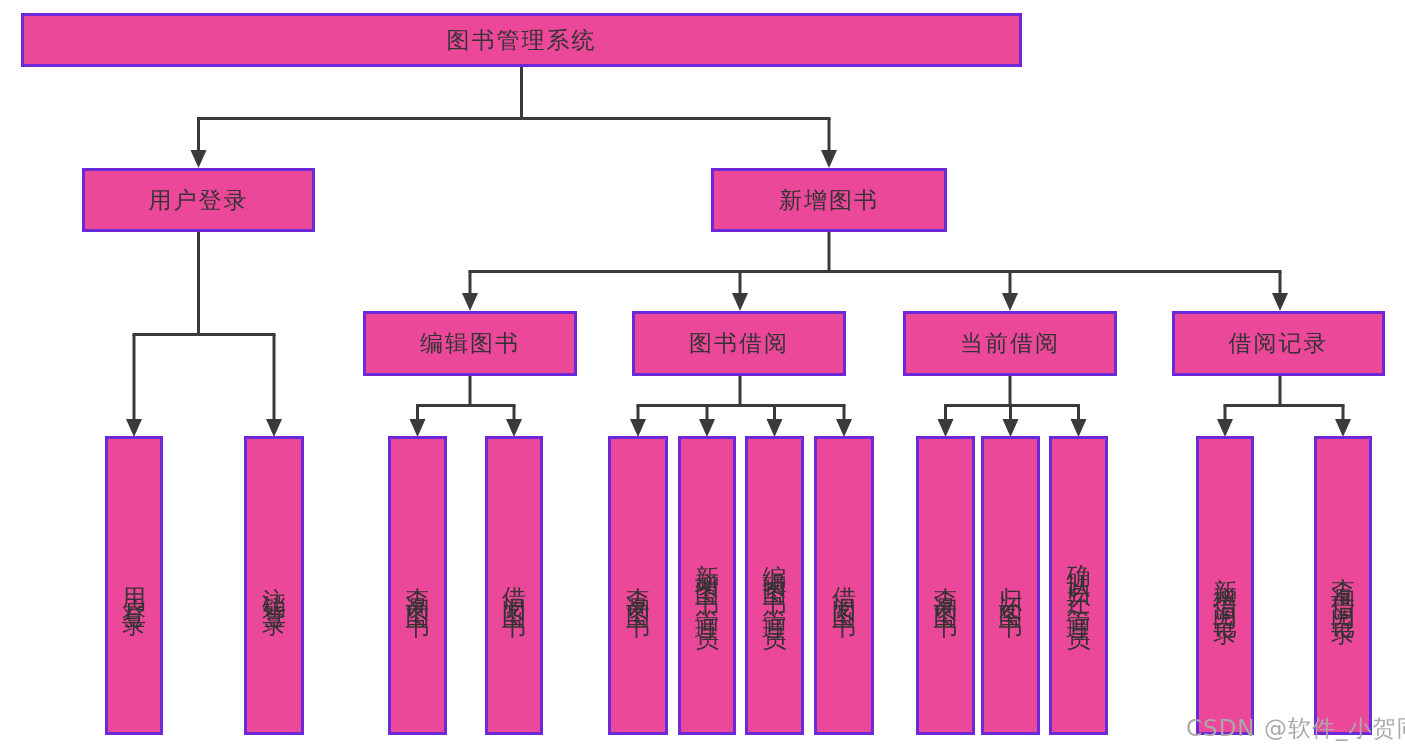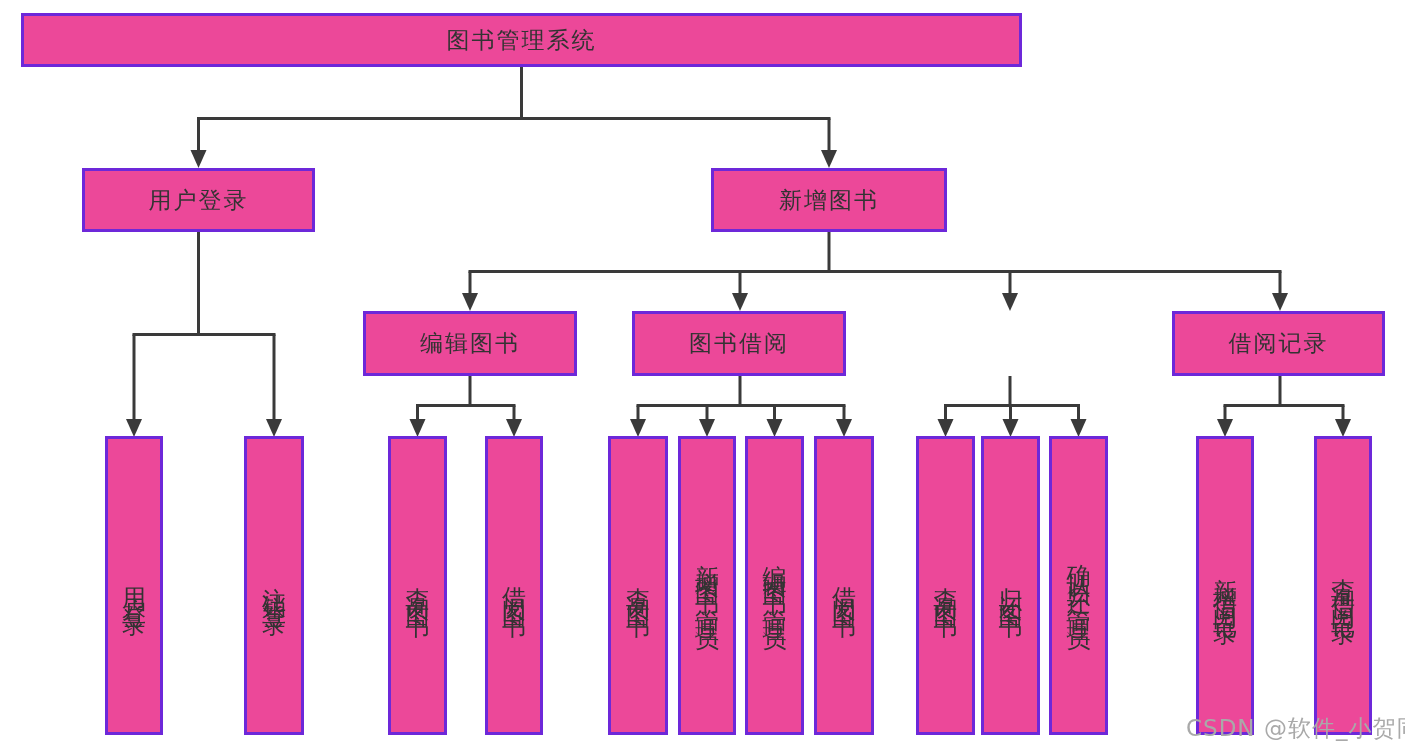--- a/index.html
+++ b/index.html
@@ -150,20 +150,23 @@
   <div class="node" style="left:711px; top:168px; width:236px; height:64px;">
     <span class="lbl">新增图书</span>
   </div>
 
   <div class="node" style="left:363px; top:311px; width:214px; height:65px;">
     <span class="lbl">编辑图书</span>
   </div>
   <div class="node" style="left:632px; top:311px; width:214px; height:65px;">
     <span class="lbl">图书借阅</span>
   </div>
+  <div class="node" style="left:903px; top:311px; width:214px; height:65px;">
+    <span class="lbl">当前借阅</span>
+  </div>
   <div class="node" style="left:1172px; top:311px; width:213px; height:65px;">
     <span class="lbl">借阅记录</span>
   </div>
 
   <div class="node leaf" style="left:105px; top:436px; width:58px; height:299px;">
     <span class="lbl">用户登录</span>
   </div>
   <div class="node leaf" style="left:244px; top:436px; width:60px; height:299px;">
     <span class="lbl">注销登录</span>
   </div>

